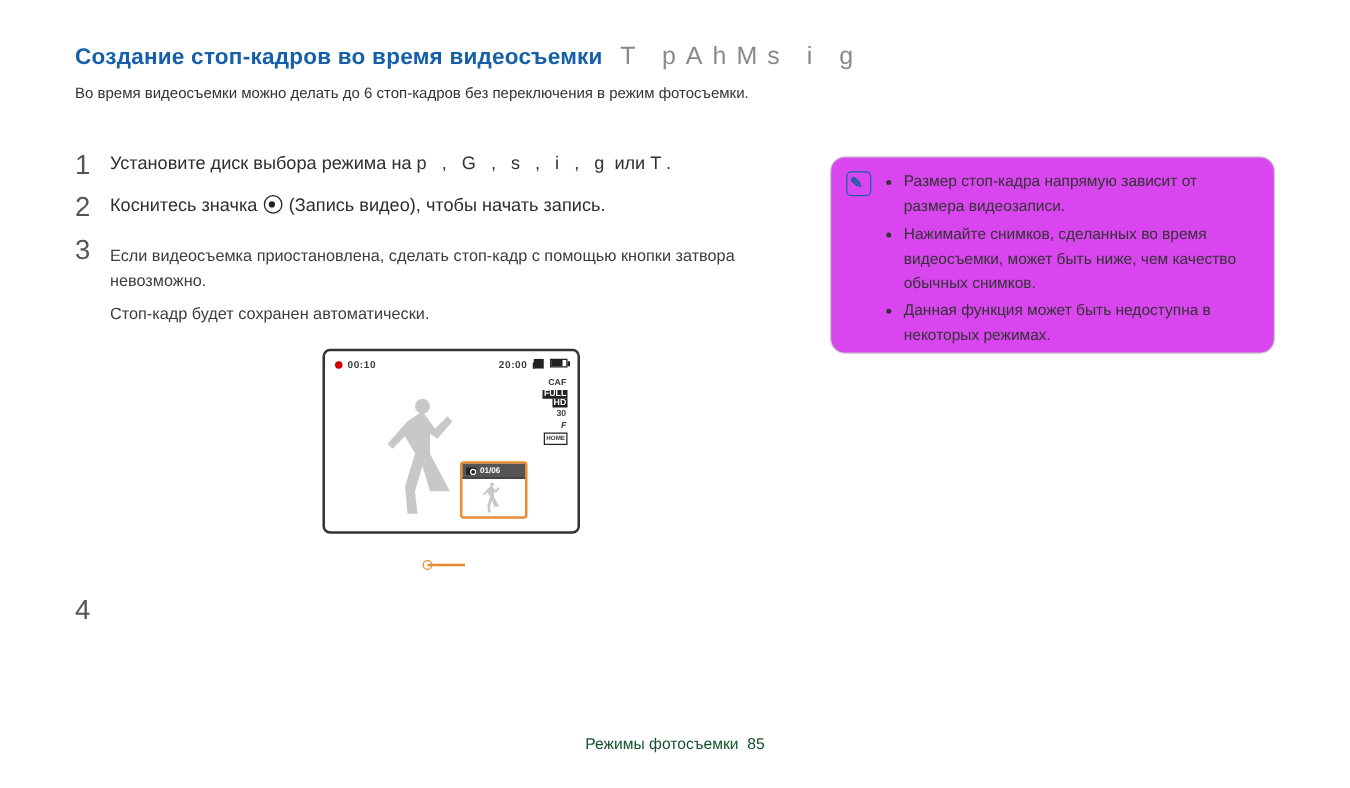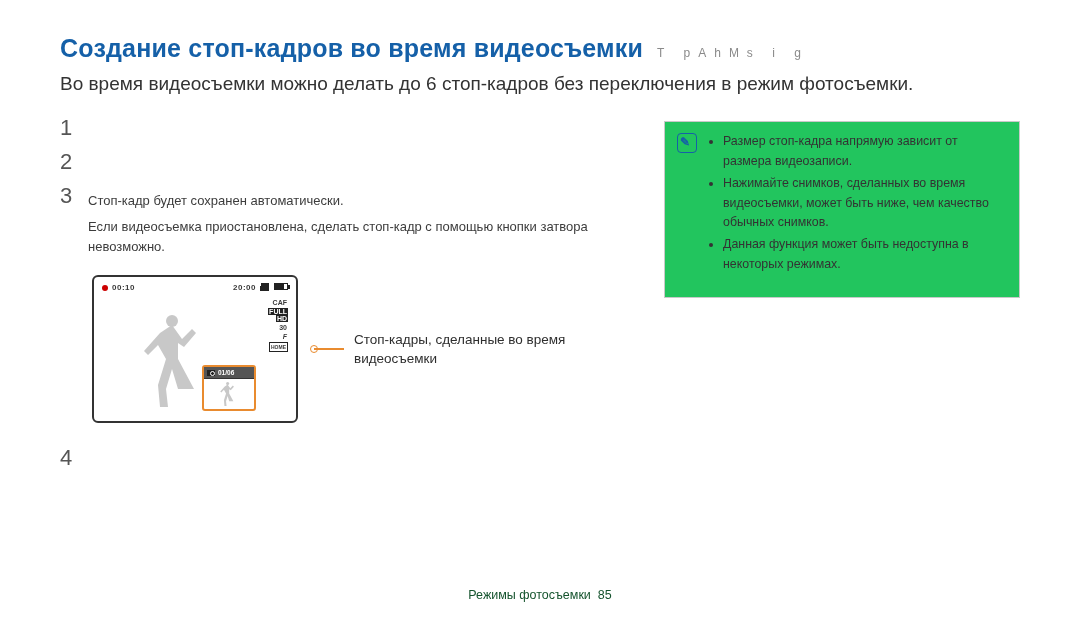--- a/index.html
+++ b/index.html
@@ -9,32 +9,32 @@
     height: 630px;
     background: #fff;
     color: #3a3a3a;
     position: relative;
     padding: 34px 60px 0 60px;
   }
   .title-row { display: flex; align-items: baseline; gap: 14px; margin-bottom: 10px; }
   .title {
     color: #1560a8;
     font-weight: 700;
-    font-size: 25px;
+    font-size: 18px;
     letter-spacing: 0.2px;
   }
   .modes-strip {
     color: #8a8a8a;
+    font-size: 20px;
+    letter-spacing: 8px;
+  }
+  .intro {
     font-size: 12px;
-    letter-spacing: 8px;
-  }
-  .intro {
-    font-size: 19px;
     color: #333;
-    margin-bottom: 22px;
+    margin-bottom: 40px;
   }
 
   .columns { display: flex; gap: 34px; }
   .col-left { flex: 0 0 570px; }
   .col-right { flex: 1 1 auto; padding-top: 4px; }
 
   .step { display: flex; gap: 12px; margin-bottom: 12px; }
   .step-num {
     font-size: 22px;
     color: #555;
@@ -60,21 +60,21 @@
     position: absolute;
     left: 3.5px; top: 3.5px;
     width: 5px; height: 5px;
     background: #222;
     border-radius: 50%;
   }
 
   .modes-inline { letter-spacing: 4px; color: #333; }
 
   
-  .figure { display: flex; align-items: center; gap: 24px; margin: 18px 0 24px 32px; }
+  .figure { display: flex; align-items: center; gap: 24px; margin: 18px 0 24px 32px; flex-direction: column; }
   .screen {
     width: 206px; height: 148px;
     border: 2px solid #333;
     border-radius: 6px;
     background: #fff;
     position: relative;
     font-family: Arial, sans-serif;
   }
   .topbar {
     position: absolute; top: 6px; left: 8px; right: 8px;
@@ -123,24 +123,24 @@
   }
   .leader::before {
     content:""; position:absolute; left:-4px; top:-3px;
     width:6px;height:6px;border:1.8px solid #e98b2f; border-radius:50%;
   }
   .caption { font-size: 13.5px; color: #2e2e2e; line-height:1.45; max-width: 230px;}
 
   
   .note {
     border: 1px solid #c9c9c9;
-    border-radius: 0;
-    padding: 10px 12px 20px 12px;
+    border-radius: 12px;
+    padding: 10px 12px 1px 12px;
     display: flex; gap: 10px;
-    background: #22c55e;
+    background: #d946ef;
   }
   .note-icon {
     flex-shrink: 0;
     width: 20px; height: 20px;
     border: 1.6px solid #1560a8;
     border-radius: 4px;
     color: #1560a8;
     display: flex; align-items:center; justify-content:center;
     font-weight: 700; font-size: 12px;
     margin-top: 1px;
@@ -172,31 +172,37 @@
   <span class="modes-strip">T   pAhMs  i   g</span>
 </div>
 
 <p class="intro">Во время видеосъемки можно делать до 6 стоп-кадров без переключения в режим фотосъемки.</p>
 
 <div class="columns">
   <div class="col-left">
 
     <div class="step">
       <div class="step-num">1</div>
+      <div class="step-body">
+        <span>Установите диск выбора режима на </span><span class="modes-inline">p , G     , s   , i    , g</span><span> или T        .</span>
+      </div>
     </div>
 
     <div class="step">
       <div class="step-num">2</div>
+      <div class="step-body">
+        <span>Коснитесь значка </span><span class="rec-btn"></span><span> (Запись видео), чтобы начать запись.</span>
+      </div>
     </div>
 
     <div class="step">
       <div class="step-num">3</div>
       <div class="step-body">
+        <div class="step-sub">Если видеосъемка приостановлена, сделать стоп-кадр с помощью кнопки затвора невозможно.</div>
         <div class="step-sub">Стоп-кадр будет сохранен автоматически.</div>
-        <div class="step-sub">Если видеосъемка приостановлена, сделать стоп-кадр с помощью кнопки затвора невозможно.</div>
       </div>
     </div>
 
     <div class="figure">
       <div class="screen">
         <div class="topbar">
           <div class="tb-left">
             <span class="rec-dot"></span>
             <span>00:10</span>
           </div>
@@ -235,21 +241,20 @@
               <g fill="#c8c8c8" transform="translate(14,2) scale(0.28)">
                 <circle cx="34" cy="10" r="6"></circle>
                 <path d="M34 14 L44 28 L54 18 L58 22 L46 36 L40 32 L40 48 L56 78 L40 78 L34 58 L28 78 L30 96 L22 96 L20 74 L28 48 L20 34 L10 44 L6 40 L22 22 Z"></path>
               </g>
             </svg>
           </div>
         </div>
       </div>
       <div style="display:flex;align-items:center;gap:10px;">
         <div class="leader"></div>
-        <div class="caption">Стоп-кадры, сделанные во время видеосъемки</div>
       </div>
     </div>
 
     <div class="step">
       <div class="step-num">4</div>
     </div>
 
   </div>
 
   <div class="col-right">

